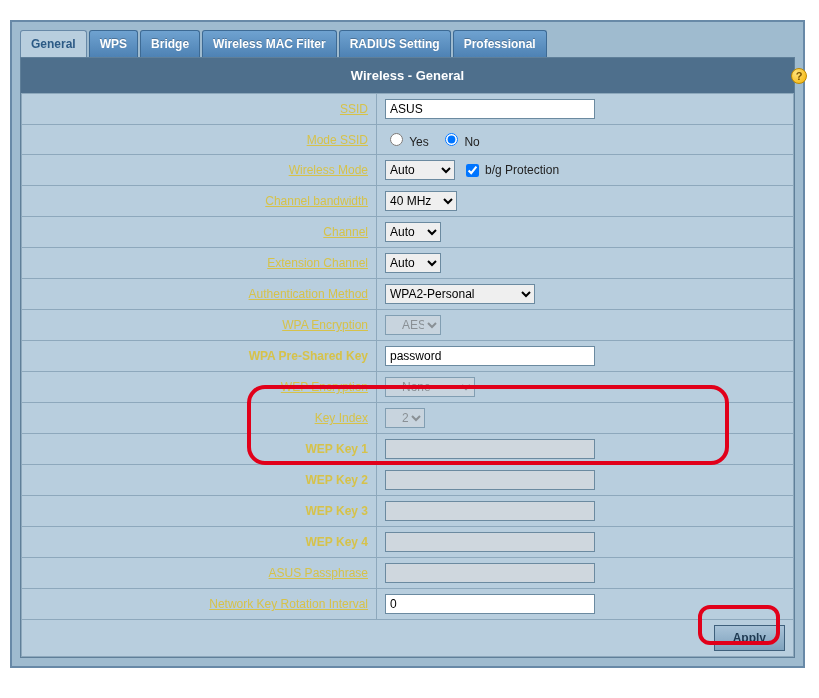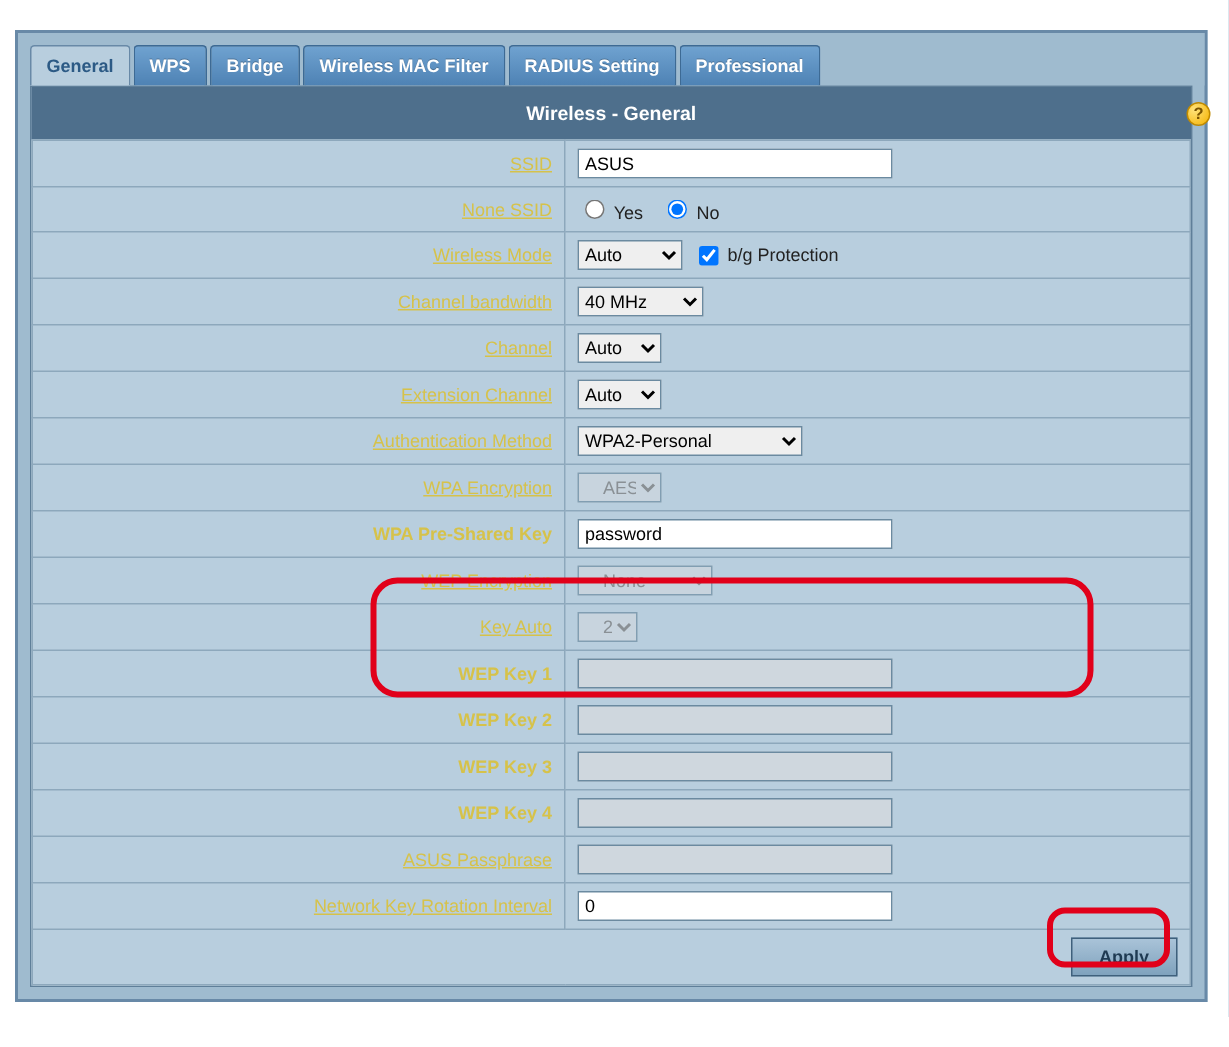--- a/index.html
+++ b/index.html
@@ -177,36 +177,36 @@
     <div class="panel-title">Wireless - General</div>
 
     <div class="inner-wrap">
       <table class="form">
         <tbody>
             <tr>
           <td class="label"><a class="link-u">SSID</a></td>
           <td class="ctrl"><input type="text" class="txt" style="width: 210px;" value="ASUS"></td>
         </tr>
         <tr>
-          <td class="label"><a class="link-u">None SSID</a></td>
+          <td class="label"><a class="link-u">Mode SSID</a></td>
           <td class="ctrl">
             <label class="radio-lbl"><input type="radio" name="hssid" style=""> <span>Yes</span></label>
             <label class="radio-lbl"><input type="radio" name="hssid" checked="" style=""> <span>No</span></label>
           </td>
         </tr>
         <tr>
           <td class="label"><a class="link-u">Wireless Mode</a></td>
           <td class="ctrl">
             <select style="width:70px"><option>Auto</option></select>
             &nbsp;<input type="checkbox" class="checkbox" checked="" style=""> <span>b/g Protection</span>
           </td>
         </tr>
         <tr>
           <td class="label"><a class="link-u">Channel bandwidth</a></td>
-          <td class="ctrl"><select style="width:84px"><option>40 MHz</option></select></td>
+          <td class="ctrl"><select style="width:72px"><option>40 MHz</option></select></td>
         </tr>
         <tr>
           <td class="label"><a class="link-u">Channel</a></td>
           <td class="ctrl"><select style="width:56px"><option>Auto</option></select></td>
         </tr>
         <tr>
           <td class="label"><a class="link-u">Extension Channel</a></td>
           <td class="ctrl"><select style="width:56px"><option>Auto</option></select></td>
         </tr>
         <tr>
@@ -219,21 +219,21 @@
         </tr>
         <tr>
           <td class="label"><span>WPA Pre-Shared Key</span></td>
           <td class="ctrl"><input type="text" class="txt" style="width: 210px;" value="password"></td>
         </tr>
         <tr>
           <td class="label"><a class="link-u">WEP Encryption</a></td>
           <td class="ctrl"><select style="width:90px" disabled=""><option>None</option></select></td>
         </tr>
         <tr>
-          <td class="label"><a class="link-u">Key Auto</a></td>
+          <td class="label"><a class="link-u">Key Index</a></td>
           <td class="ctrl"><select style="width:40px" disabled=""><option>2</option></select></td>
         </tr>
         <tr>
           <td class="label"><span class="plain-label">WEP Key 1</span></td>
           <td class="ctrl"><input type="text" class="txt" style="width: 210px;" disabled="" value=""></td>
         </tr>
         <tr>
           <td class="label"><span class="plain-label">WEP Key 2</span></td>
           <td class="ctrl"><input type="text" class="txt" style="width: 210px;" disabled="" value=""></td>
         </tr>

